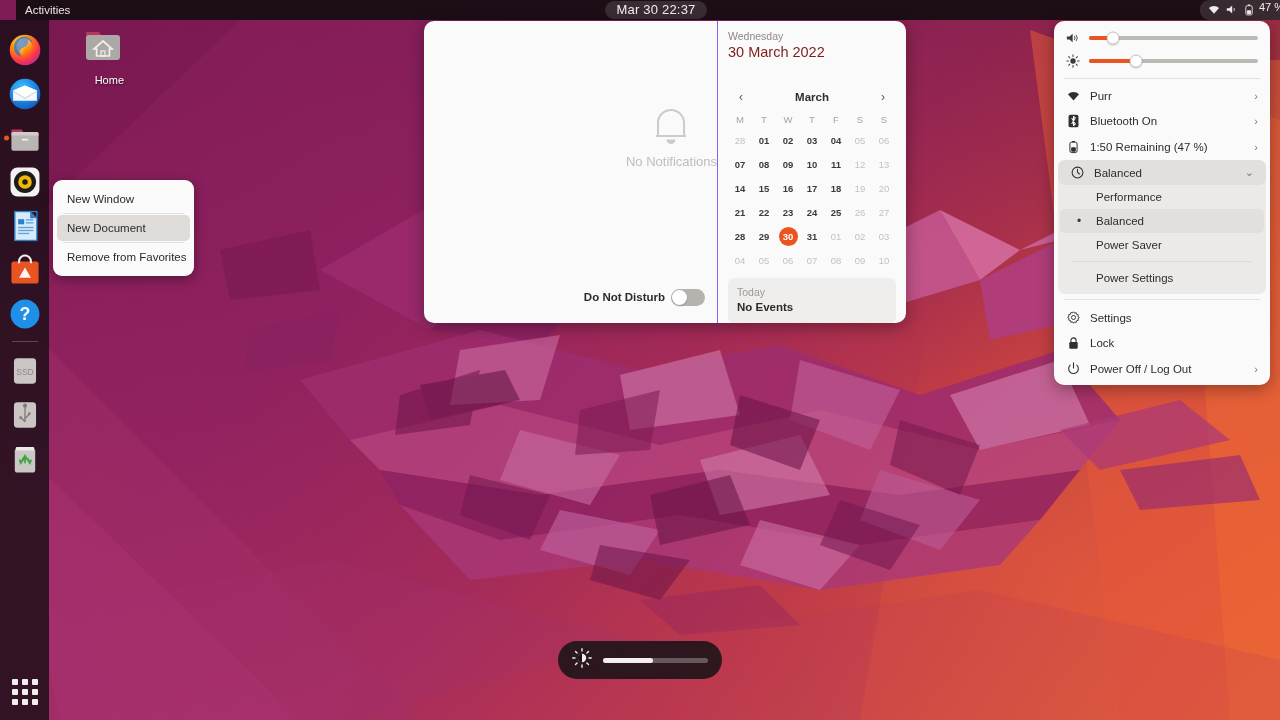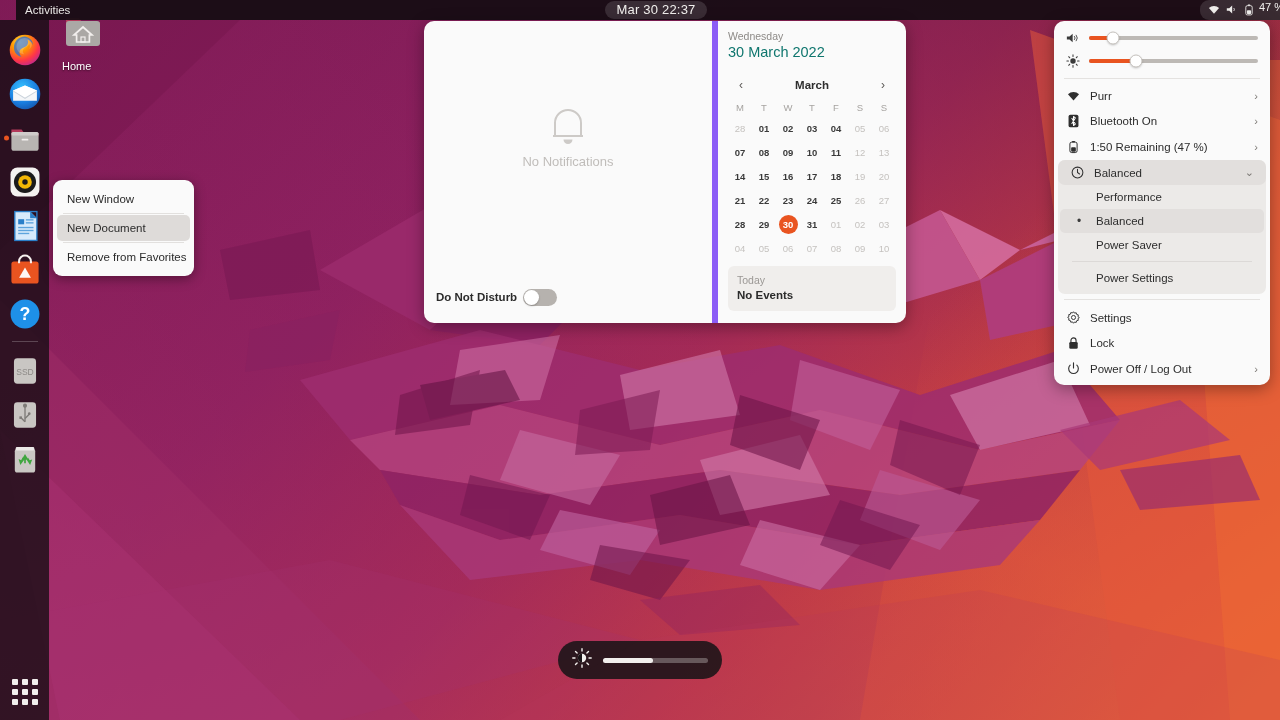--- a/index.html
+++ b/index.html
@@ -97,22 +97,22 @@
     cursor: pointer;
   }
   .grid9 {
     display: grid; grid-template-columns: repeat(3, 6px);
     grid-template-rows: repeat(3, 6px); gap: 4px;
   }
   .grid9 span { background: #f2efed; border-radius: 1px; display:block; width:6px; height:6px; }
 
   
   #home-icon {
-    position: absolute; left: 62px; top: 12px;
-    width: 62px; text-align: left; cursor: pointer;
+    position: absolute; left: 62px; top: 26px;
+    width: 62px; text-align: right; cursor: pointer;
   }
   #home-icon .label {
     margin-top: 4px; font-size: 11px; color: #fff;
     text-shadow: 0 1px 2px rgba(0,0,0,0.6);
   }
 
   
   #ctxmenu {
     position: absolute; left: 53px; top: 180px;
     width: 141px;
@@ -136,22 +136,22 @@
     width: 482px; height: 302px;
     background: #fafafa;
     border-radius: 10px;
     box-shadow: 0 4px 16px rgba(0,0,0,0.35);
     display: flex;
     overflow: hidden;
     z-index: 65;
   }
   #notif-col {
     width: 294px; position: relative;
-    border-right: 6px solid #8b5cf6;
-    display: flex; flex-direction: column;
+    border-right: 1px solid #8b5cf6;
+    display: flex; flex-direction: column; align-items: flex-end;
   }
   #notif-empty {
     flex: 1; display: flex; flex-direction: column;
     align-items: center; justify-content: center;
     color: #c3c0bd; gap: 6px;
     padding-bottom: 28px;
   }
   #notif-empty .txt { font-size: 13px; color: #c0bdba; }
   #dnd-row {
     height: 44px; display: flex; align-items: center;
@@ -163,21 +163,21 @@
     background: #b6b2ae; position: relative; cursor: pointer;
     flex-shrink: 0;
   }
   .toggle .knob {
     position: absolute; left: 1px; top: 1px;
     width: 15px; height: 15px; border-radius: 50%;
     background: #fff; box-shadow: 0 1px 2px rgba(0,0,0,0.22);
   }
   #cal-col { flex: 1; padding: 9px 10px 8px 10px; display: flex; flex-direction: column; }
   #cal-weekday { font-size: 10.5px; color: #8d8a87; line-height: 13px; }
-  #cal-date { font-size: 14.5px; color: #0f766e; line-height: 19px; margin-bottom: 12px; }
+  #cal-date { font-size: 14.5px; color: #7f1d1d; line-height: 19px; margin-bottom: 24px; }
   #cal-nav { display: flex; align-items: center; justify-content: space-between; padding: 2px 4px 4px 4px; }
   #cal-nav .arrow {
     width: 18px; height: 18px; display: flex; align-items: center; justify-content: center;
     color: #5b5856; font-size: 12px; cursor: pointer; border-radius: 50%;
   }
   #cal-month { font-size: 11.5px; color: #2f2f2f; font-weight: bold; }
   #cal-grid { display: grid; grid-template-columns: repeat(7, 1fr); row-gap: 0; }
   #cal-grid .dow {
     height: 18px; display: flex; align-items: center; justify-content: center;
     font-size: 9.5px; color: #a6a3a0;

